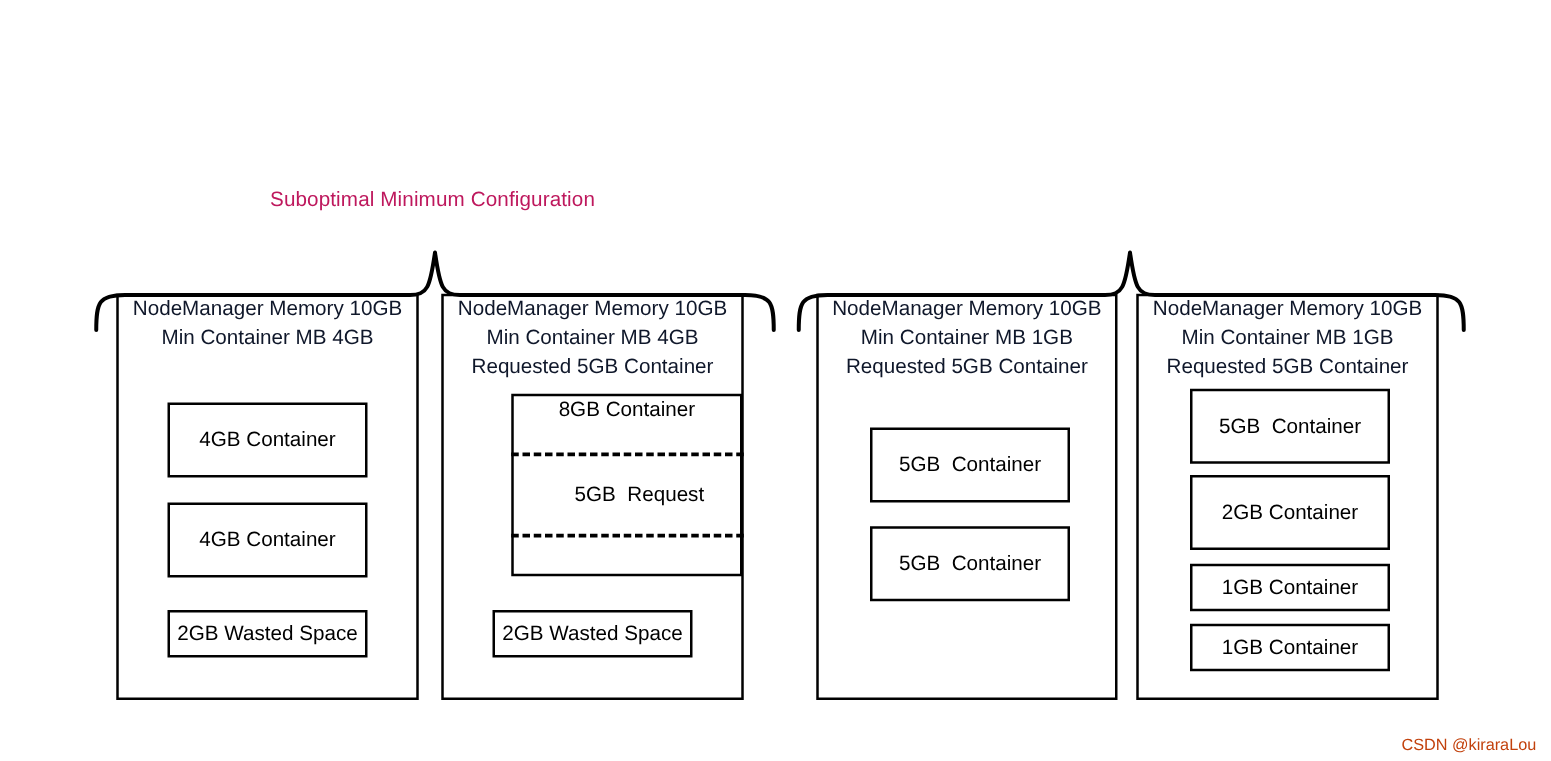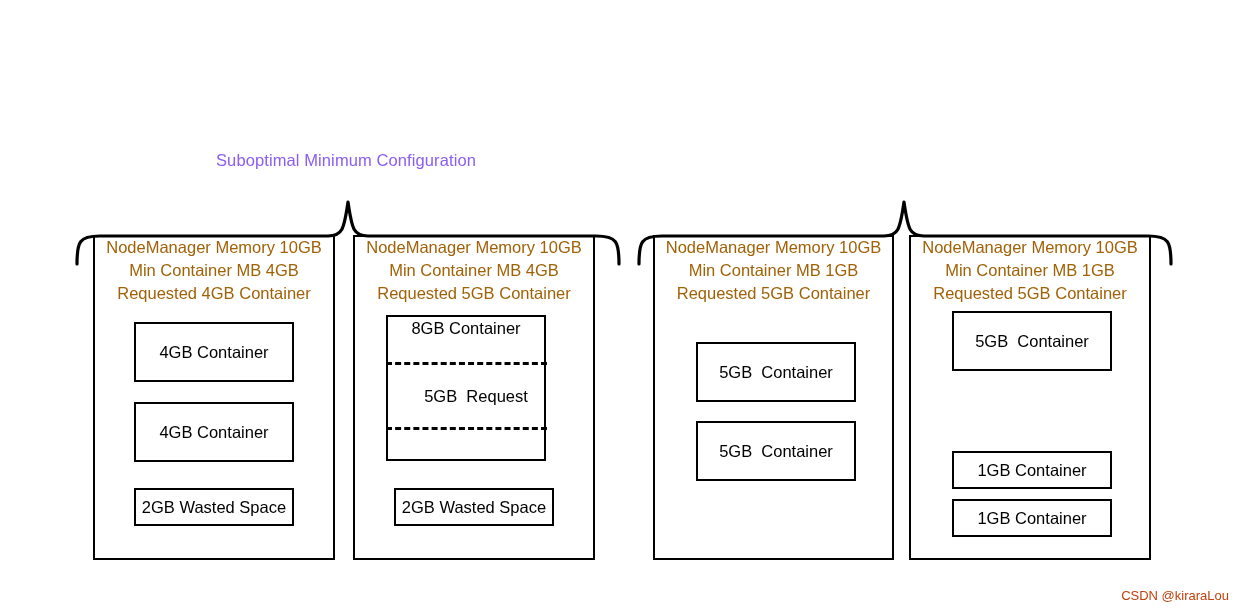--- a/index.html
+++ b/index.html
@@ -18,21 +18,21 @@
   .stage {
     position: absolute;
     left: 0; top: 0;
     width: 1241px;
     height: 609px;
   }
   .group-title {
     position: absolute;
     font-size: 16.5px;
     line-height: 20px;
-    color: #8b5cf6;
+    color: #be185d;
     white-space: nowrap;
     text-align: center;
     letter-spacing: 0.1px;
   }
   .brace {
     position: absolute;
     pointer-events: none;
   }
   .panel {
     position: absolute;
@@ -41,21 +41,21 @@
     background: transparent;
   }
   .panel-header {
     position: absolute;
     left: 0;
     right: 0;
     top: -1px;
     text-align: center;
     font-size: 16.5px;
     line-height: 23px;
-    color: #a16207;
+    color: #0f172a;
     white-space: nowrap;
   }
   .panel-header .hl {
     display: block;
   }
   .panel-body {
     position: absolute;
     left: 0;
     right: 0;
     top: 0;
@@ -112,37 +112,36 @@
 
   <svg class="brace" style="left:70px; top:198px;" width="556" height="70" viewBox="0 0 556 70">
     <path d="M 7,66 C 7,44 9,38 30,38 L 258,38 C 272,38 274,32 278,4
              C 282,32 284,38 298,38 L 526,38 C 547,38 549,44 549,66" fill="none" stroke="#000000" stroke-width="3.2" stroke-linecap="round" stroke-linejoin="round"></path>
   </svg>
 
   <div class="panel" style="left:93px; top:235px; width:242px; height:325px;">
     <div class="panel-header">
       <span class="hl">NodeManager Memory 10GB</span>
       <span class="hl">Min Container MB 4GB</span>
-      <span class="hl">Requested 4GB Container</span>
     </div>
     <div class="panel-body">
       <div class="cbox" style="left:39px; top:85px; width:160px; height:60px;">4GB Container</div>
       <div class="cbox" style="left:39px; top:165px; width:160px; height:60px;">4GB Container</div>
       <div class="cbox" style="left:39px; top:251px; width:160px; height:38px;">2GB Wasted Space</div>
     </div>
   </div>
 
   <div class="panel" style="left:353px; top:235px; width:242px; height:325px;">
     <div class="panel-header">
       <span class="hl">NodeManager Memory 10GB</span>
       <span class="hl">Min Container MB 4GB</span>
       <span class="hl">Requested 5GB Container</span>
     </div>
     <div class="panel-body">
-      <div class="cbox top-label" style="left:31px; top:78px; width:160px; height:146px;">
+      <div class="cbox top-label" style="left:54px; top:78px; width:185px; height:146px;">
         <span>8GB Container</span>
         <div class="dashband" style="top:45px; height:68px;">
           <span>5GB  Request</span>
         </div>
       </div>
       <div class="cbox" style="left:39px; top:251px; width:160px; height:38px;">2GB Wasted Space</div>
     </div>
   </div>
 
 
@@ -164,20 +163,21 @@
   </div>
 
   <div class="panel" style="left:909px; top:235px; width:242px; height:325px;">
     <div class="panel-header">
       <span class="hl">NodeManager Memory 10GB</span>
       <span class="hl">Min Container MB 1GB</span>
       <span class="hl">Requested 5GB Container</span>
     </div>
     <div class="panel-body">
       <div class="cbox" style="left:41px; top:74px; width:160px; height:60px;">5GB  Container</div>
+      <div class="cbox" style="left:41px; top:143px; width:160px; height:60px;">2GB Container</div>
       <div class="cbox" style="left:41px; top:214px; width:160px; height:38px;">1GB Container</div>
       <div class="cbox" style="left:41px; top:262px; width:160px; height:38px;">1GB Container</div>
     </div>
   </div>
 
   <div class="watermark">CSDN @kiraraLou</div>
 
 </div>
 
 </body></html>

